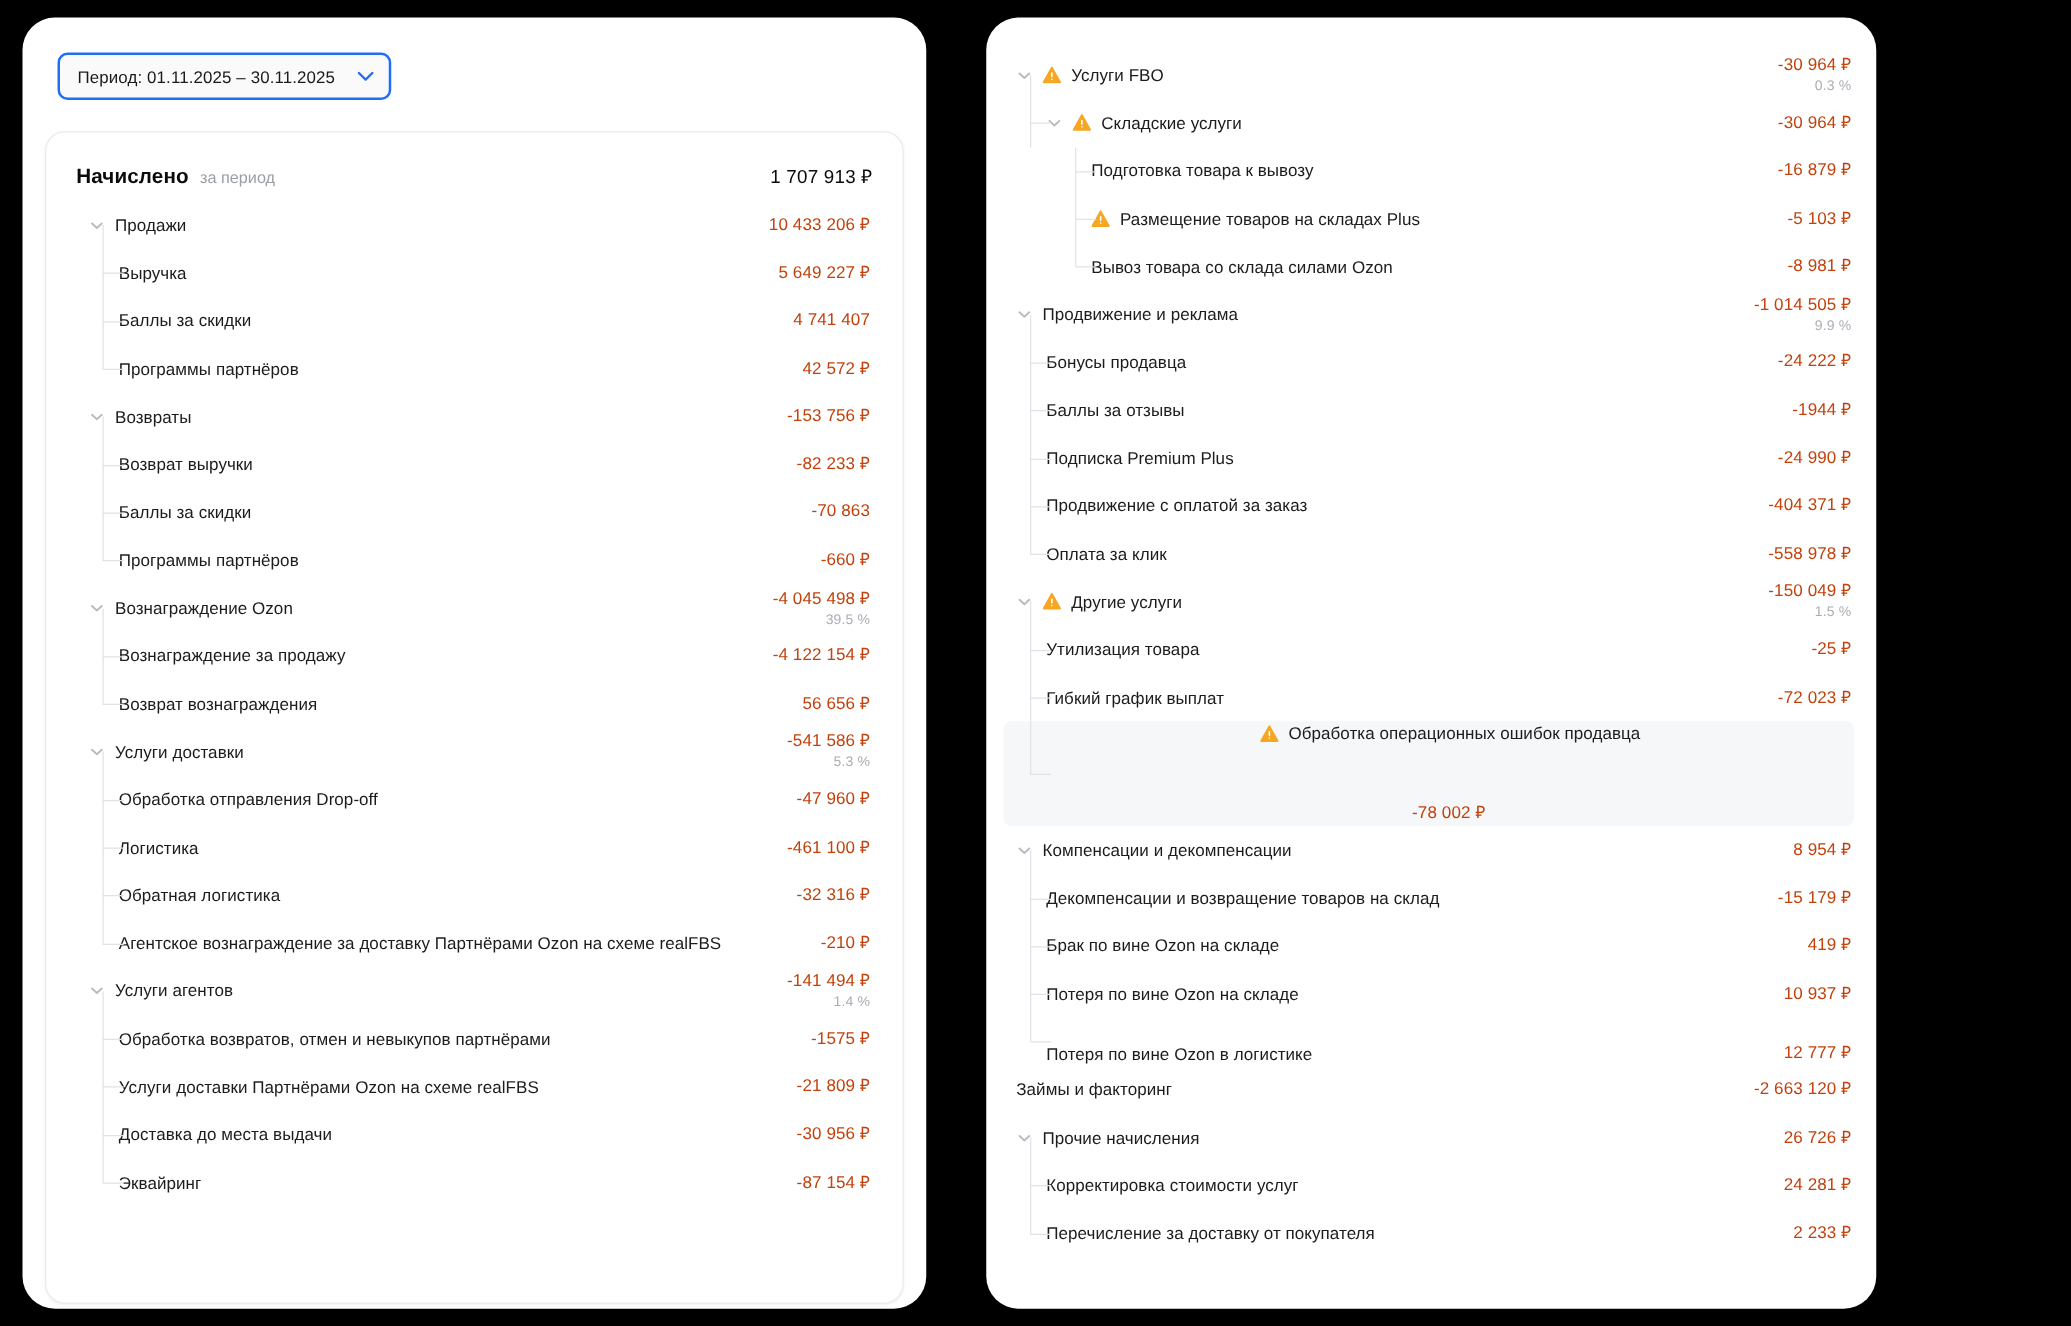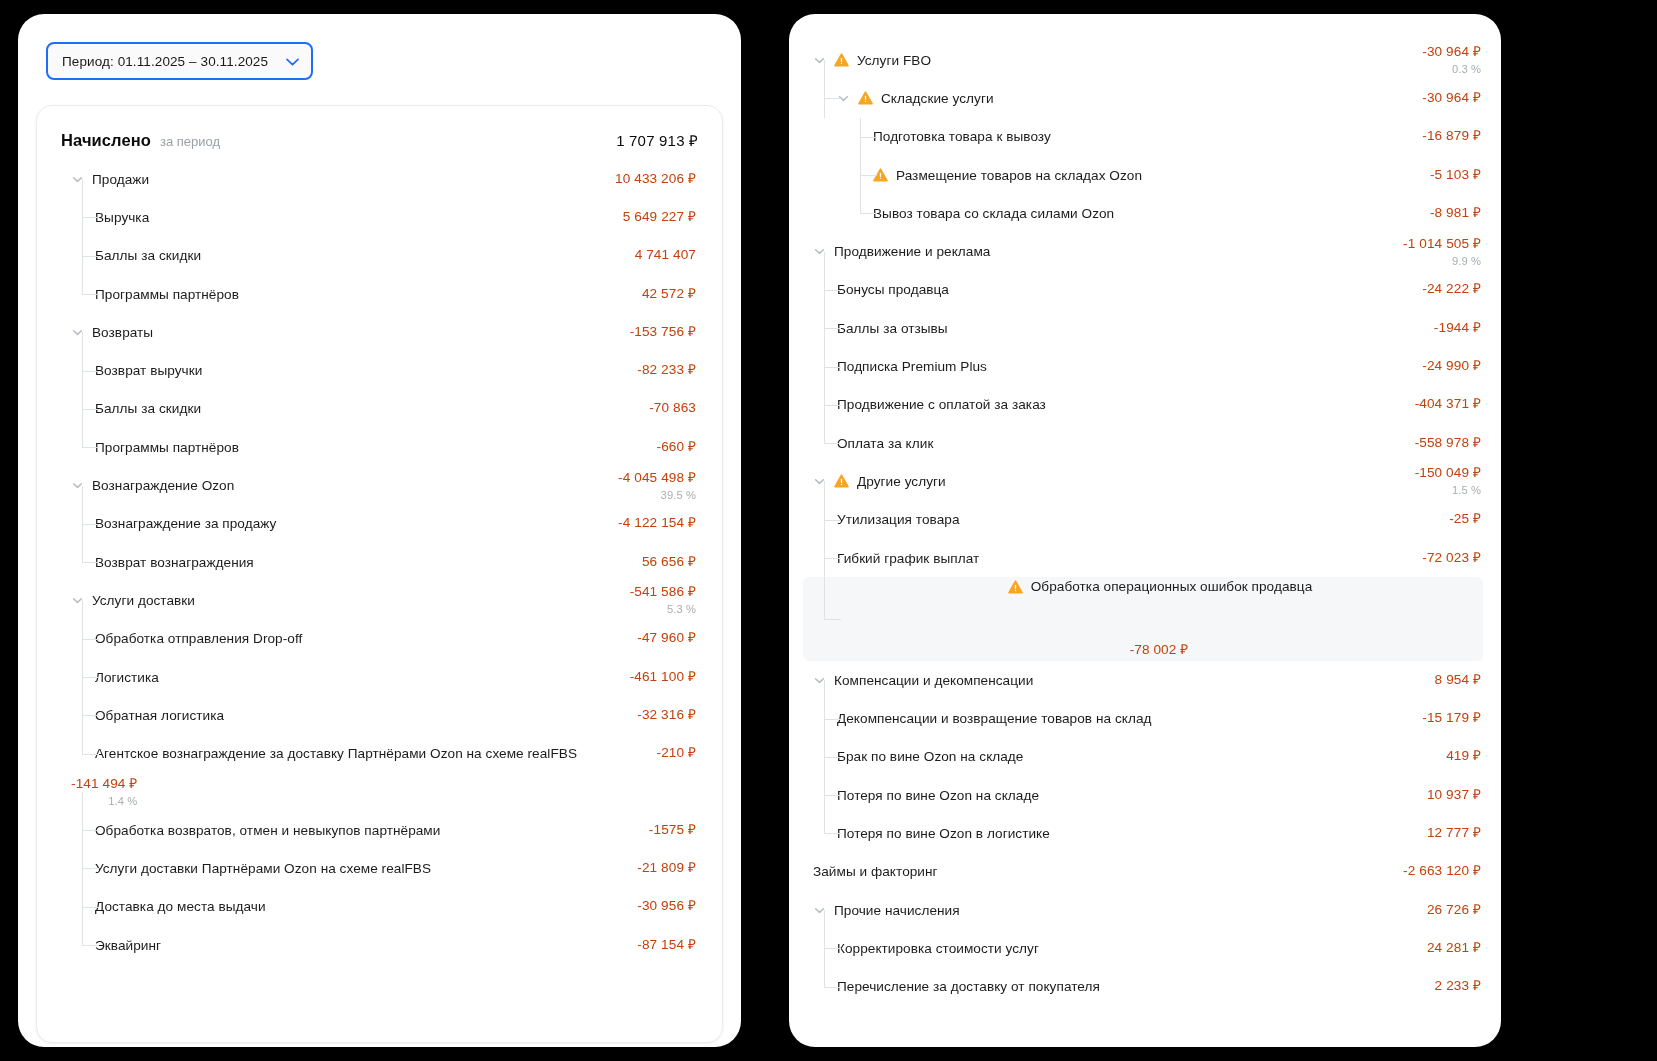--- a/index.html
+++ b/index.html
@@ -332,20 +332,26 @@
             <span class="tline" style="left: 21px;"></span>
             <div class="row-label">
               <span>Агентское вознаграждение за доставку Партнёрами Ozon на схеме realFBS</span>
             </div>
             <div class="row-vals">
               <span class="row-value">-210 ₽</span>
             </div>
           </div>
           <div class="row lvl0 noline">
             <span style="position: absolute; left: 21px; top: 50%; bottom: 0px; border-left: 1px solid rgb(223, 227, 232);"></span>
+            <div class="row-label">
+              <span class="caret"><svg width="13" height="13" viewBox="0 0 13 13" fill="none">
+                  <path d="M2.6 4.8L6.5 8.4L10.4 4.8" stroke="#b6bcc4" stroke-width="1.5" stroke-linecap="round" stroke-linejoin="round"></path>
+                </svg></span>
+              <span>Услуги агентов</span>
+            </div>
             <div class="row-vals">
               <span class="row-value">-141 494 ₽</span>
               <span class="row-pct">1.4 %</span>
             </div>
           </div>
           <div class="row lvl1" style="--cl: 21px; position: relative;">
             <span style="position: absolute; left: 21px; top: 0px; bottom: 0px; border-left: 1px solid rgb(223, 227, 232);"></span>
             <span class="tline" style="left: 21px;"></span>
             <div class="row-label">
               <span>Обработка возвратов, отмен и невыкупов партнёрами</span>
@@ -440,21 +446,21 @@
           </div>
           <div class="row lvl2" style="--cl: 57px; position: relative;">
             <span style="position: absolute; left: 57px; top: 0px; bottom: 0px; border-left: 1px solid rgb(223, 227, 232);"></span>
             <span class="tline" style="left: 57px;"></span>
             <div class="row-label">
               <span class="warn"><svg width="15" height="14" viewBox="0 0 15 14" fill="none">
                   <path d="M7.5 1.1L14 12.7H1L7.5 1.1Z" fill="#f5a623" stroke="#f5a623" stroke-width="1.6" stroke-linejoin="round"></path>
                   <rect x="6.85" y="4.8" width="1.3" height="4.1" rx="0.65" fill="#ffffff"></rect>
                   <rect x="6.85" y="9.8" width="1.3" height="1.3" rx="0.65" fill="#ffffff"></rect>
                 </svg></span>
-              <span>Размещение товаров на складах Ozon</span>
+              <span>Размещение товаров на складах Plus</span>
             </div>
             <div class="row-vals">
               <span class="row-value">-5 103 ₽</span>
             </div>
           </div>
           <div class="row lvl2" style="--cl: 57px; position: relative;">
             <span style="position: absolute; left: 57px; top: 0px; bottom: 50%; border-left: 1px solid rgb(223, 227, 232);"></span>
             <span class="tline" style="left: 57px;"></span>
             <div class="row-label">
               <span>Вывоз товара со склада силами Ozon</span>
@@ -614,21 +620,21 @@
           <div class="row lvl1" style="--cl: 21px; position: relative;">
             <span style="position: absolute; left: 21px; top: 0px; bottom: 0px; border-left: 1px solid rgb(223, 227, 232);"></span>
             <span class="tline" style="left: 21px;"></span>
             <div class="row-label">
               <span>Потеря по вине Ozon на складе</span>
             </div>
             <div class="row-vals">
               <span class="row-value">10 937 ₽</span>
             </div>
           </div>
-          <div class="row lvl1" style="--cl: 21px; position: relative;">
+          <div class="row lvl1" style="--cl: 21px; position: relative; align-items: flex-end;">
             <span style="position: absolute; left: 21px; top: 0px; bottom: 50%; border-left: 1px solid rgb(223, 227, 232);"></span>
             <span class="tline" style="left: 21px;"></span>
             <div class="row-label">
               <span>Потеря по вине Ozon в логистике</span>
             </div>
             <div class="row-vals">
               <span class="row-value">12 777 ₽</span>
             </div>
           </div>
           <div class="row lvl0 noline">

